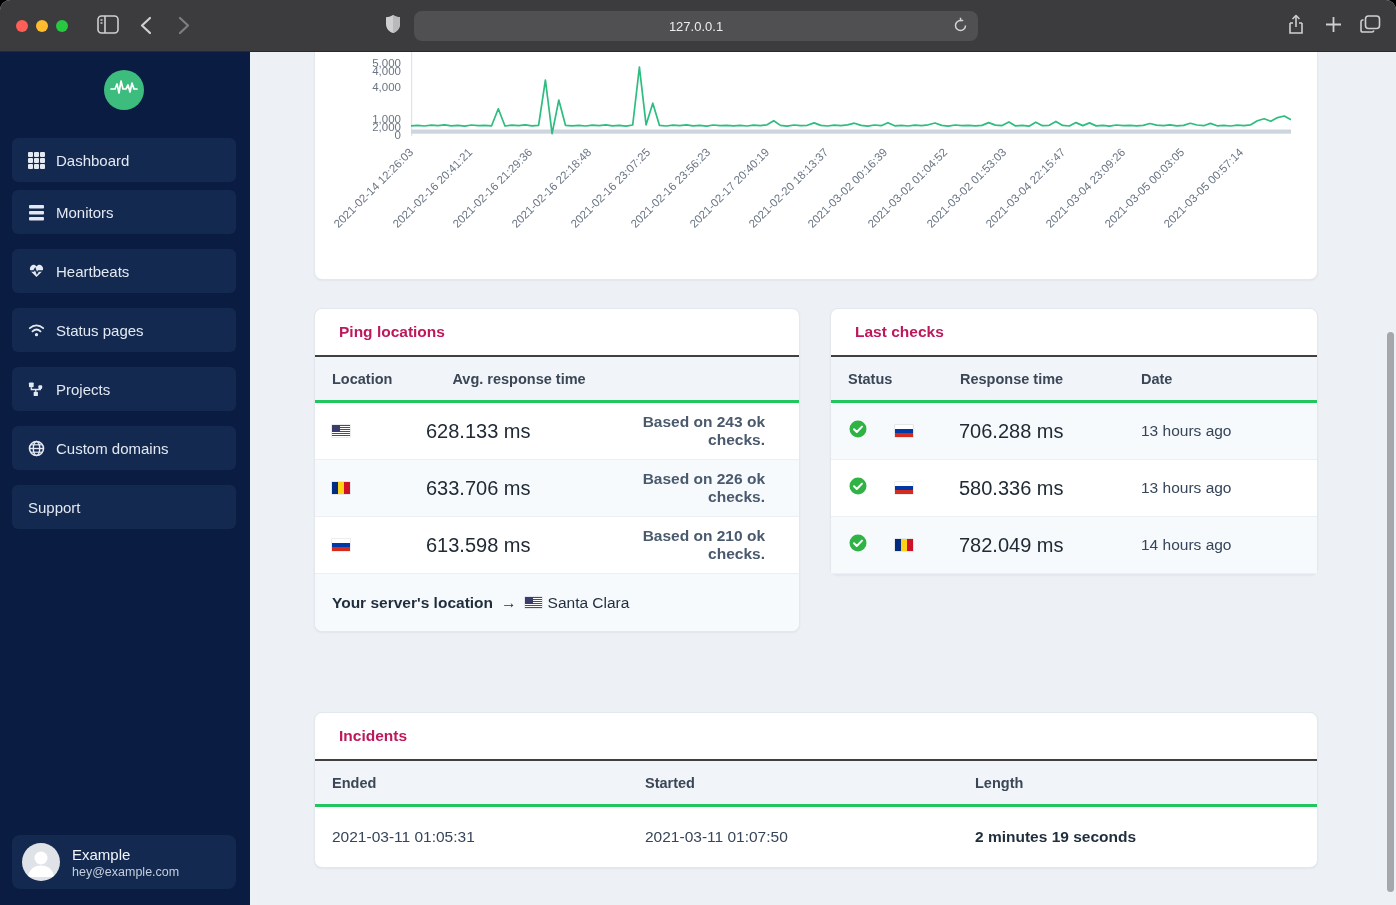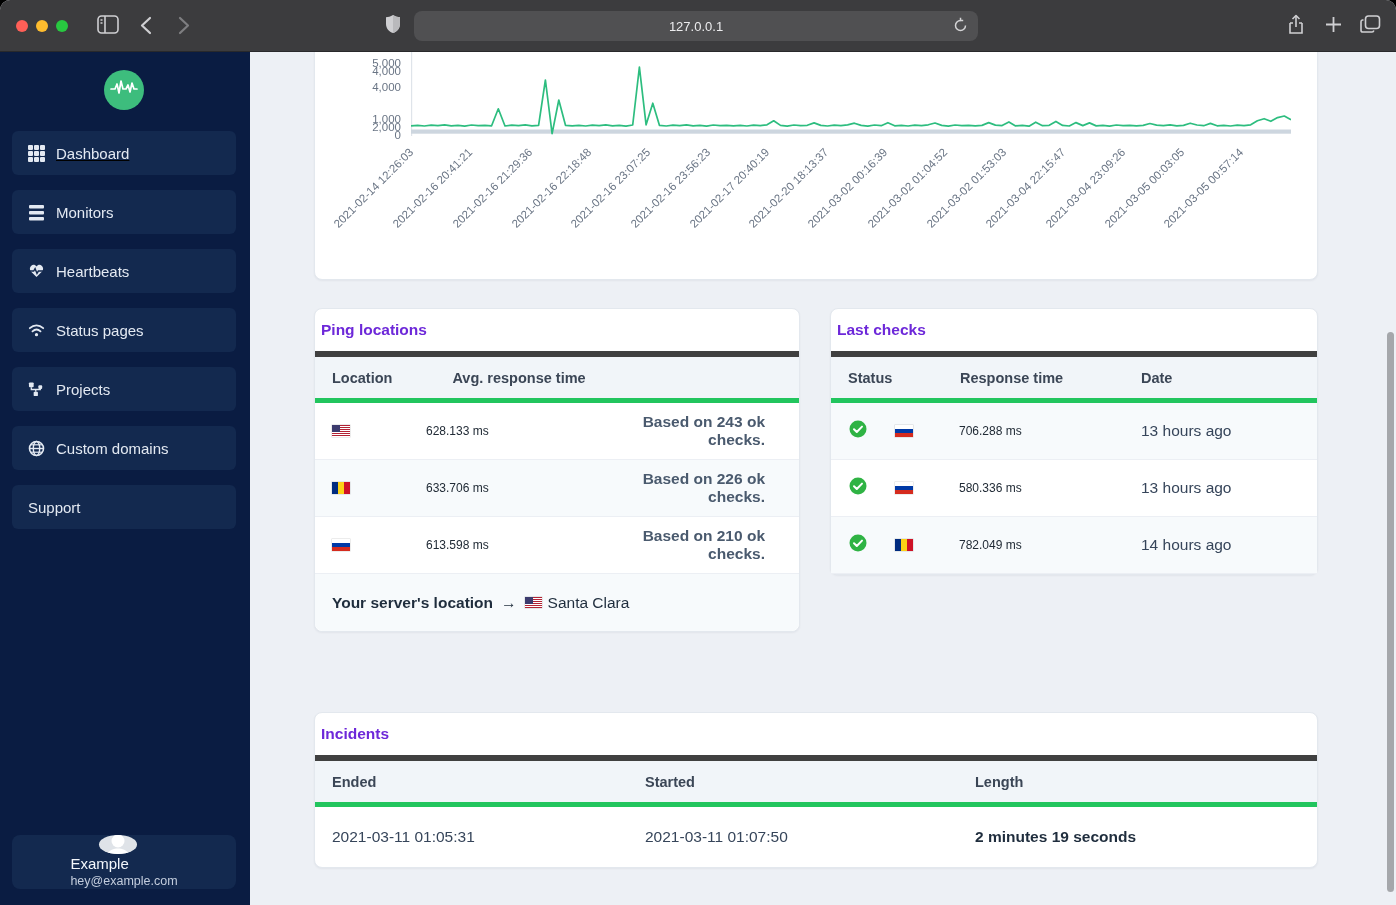--- a/index.html
+++ b/index.html
@@ -22,37 +22,37 @@
 
   
   .sidebar { position:absolute; left:0; top:52px; width:250px; height:853px; background:#0a1c42; }
   .logo { position:absolute; left:104px; top:18px; width:40px; height:40px; border-radius:50%;
           background:#3dbd7d; display:flex; align-items:center; justify-content:center; }
   .nav-item { position:absolute; left:12px; width:224px; height:44px; background:#13294f;
               border-radius:6px; display:flex; align-items:center; padding:0 16px; cursor:pointer; }
   .nav-item .ni-icon { width:17px; height:17px; margin-right:11px; flex:0 0 17px; display:flex; }
   .nav-item .ni-label { color:#e3e9f2; font-size:15px; }
   .user-card { position:absolute; left:12px; top:783px; width:224px; height:54px; background:#13294f;
-               border-radius:8px; display:flex; align-items:center; padding:0 10px; cursor:pointer;flex-direction:column; }
+               border-radius:8px; display:flex; align-items:center; padding:0 10px; cursor:pointer; }
   .avatar { width:38px; height:38px; border-radius:50%; background:#dfe3e8; overflow:hidden;
             display:flex; align-items:center; justify-content:center; margin-right:12px; }
   .user-name { color:#f2f6fb; font-size:15px; line-height:19px; }
   .user-email { color:#c3cddd; font-size:12.5px; line-height:16px; }
 
   
   .main { position:absolute; left:250px; top:52px; right:0; bottom:0; background:#edf0f5; overflow:hidden; }
   .card { position:absolute; background:#fff; border:1px solid #e3e8ee; border-radius:8px;
           box-shadow:0 1px 2px rgba(16,24,40,.05); }
-  .card-title { height:48px; display:flex; align-items:center; padding:0 6px;
-                font-size:15.5px; font-weight:bold; color:#6d28d9; border-bottom:6px solid #404040; }
+  .card-title { height:48px; display:flex; align-items:center; padding:0 24px;
+                font-size:15.5px; font-weight:bold; color:#be185d; border-bottom:2px solid #404040; }
   .thead { height:46px; background:#f1f5f9; display:flex; align-items:center;
-           font-size:14.5px; font-weight:bold; color:#3b4656; border-bottom:5px solid #22c55e; }
+           font-size:14.5px; font-weight:bold; color:#3b4656; border-bottom:3px solid #22c55e; }
   .trow { display:flex; align-items:center; font-size:15.5px; color:#36455a; border-bottom:1px solid #eceff4; }
   .trow.alt { background:#f7fafc; }
-  .ms { font-size:12px; color:#212b36; }
+  .ms { font-size:20px; color:#212b36; }
 
   
   #chart-card { left:64px; top:-30px; width:1004px; height:258px; }
   .ytick { position:absolute; left:14px; width:72px; text-align:right; font-size:11.5px; color:#6a7585; }
   .xtick { position:absolute; width:150px; text-align:right; font-size:11.5px; color:#6a7585;
            transform:rotate(-45deg); transform-origin:100% 0; white-space:nowrap; }
 
   
   .flag { width:18px; height:12px; display:inline-block; position:relative; flex:0 0 18px;
           box-shadow:0 0 0 .5px rgba(0,0,0,.15); }
@@ -166,21 +166,21 @@
 
   <div class="sidebar">
     <div class="logo">
       <span>
         <svg width="30" height="30" viewBox="0 0 30 30">
             <polyline points="2,16 6,16 8,11 10,20 12,8 14,16 17,16 19,12 21,19 23,10 25,16 28,16" fill="none" stroke="#fff" stroke-width="1.7" stroke-linejoin="round" stroke-linecap="round"></polyline>
           </svg>
       </span>
     </div>
     <div id="nav-container">
-        <div class="nav-item" style="top: 79px; text-decoration: underline;">
+        <div class="nav-item" style="top: 86px;">
           <span class="ni-icon">
             <svg width="17" height="17" viewBox="0 0 17 17">
               <rect x="0" y="0" width="5" height="5" rx="1" fill="#e3e9f2"></rect>
               <rect x="6" y="0" width="5" height="5" rx="1" fill="#e3e9f2"></rect>
               <rect x="12" y="0" width="5" height="5" rx="1" fill="#e3e9f2"></rect>
               <rect x="0" y="6" width="5" height="5" rx="1" fill="#e3e9f2"></rect>
               <rect x="6" y="6" width="5" height="5" rx="1" fill="#e3e9f2"></rect>
               <rect x="12" y="6" width="5" height="5" rx="1" fill="#e3e9f2"></rect>
               <rect x="0" y="12" width="5" height="5" rx="1" fill="#e3e9f2"></rect>
               <rect x="6" y="12" width="5" height="5" rx="1" fill="#e3e9f2"></rect>

